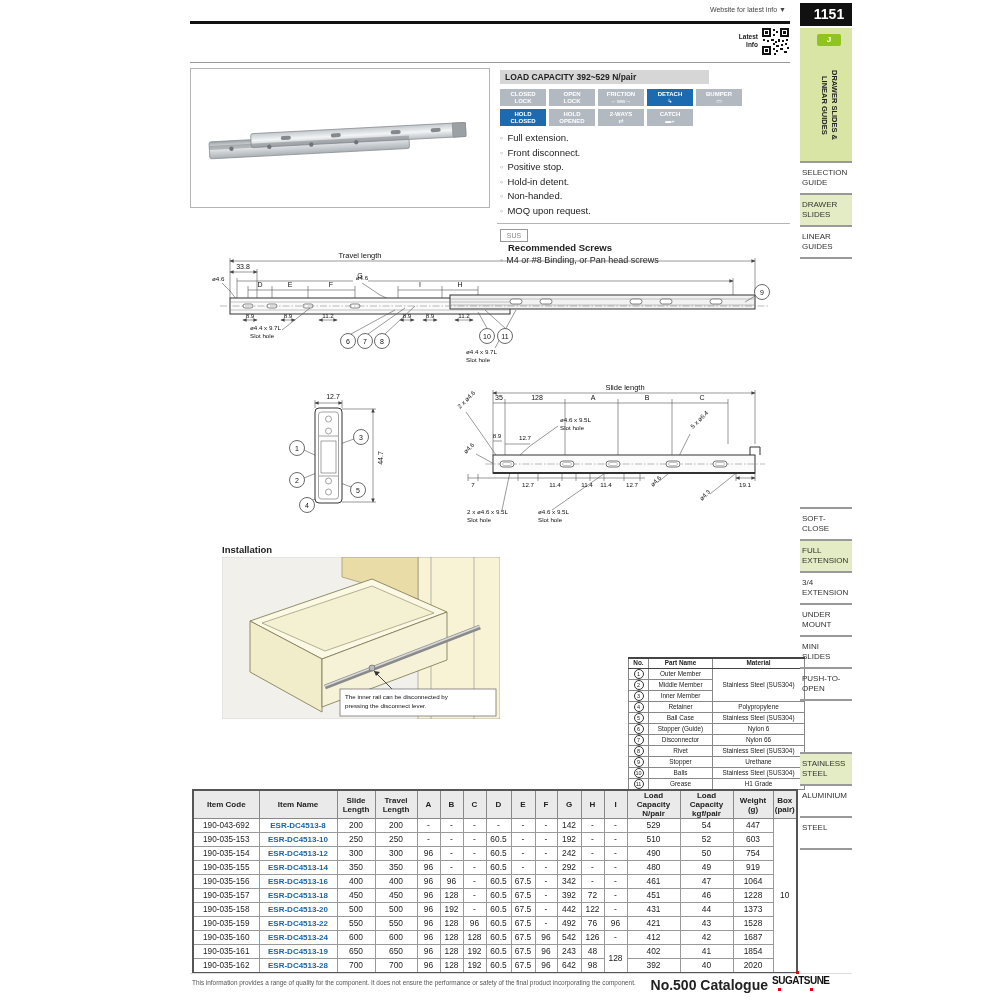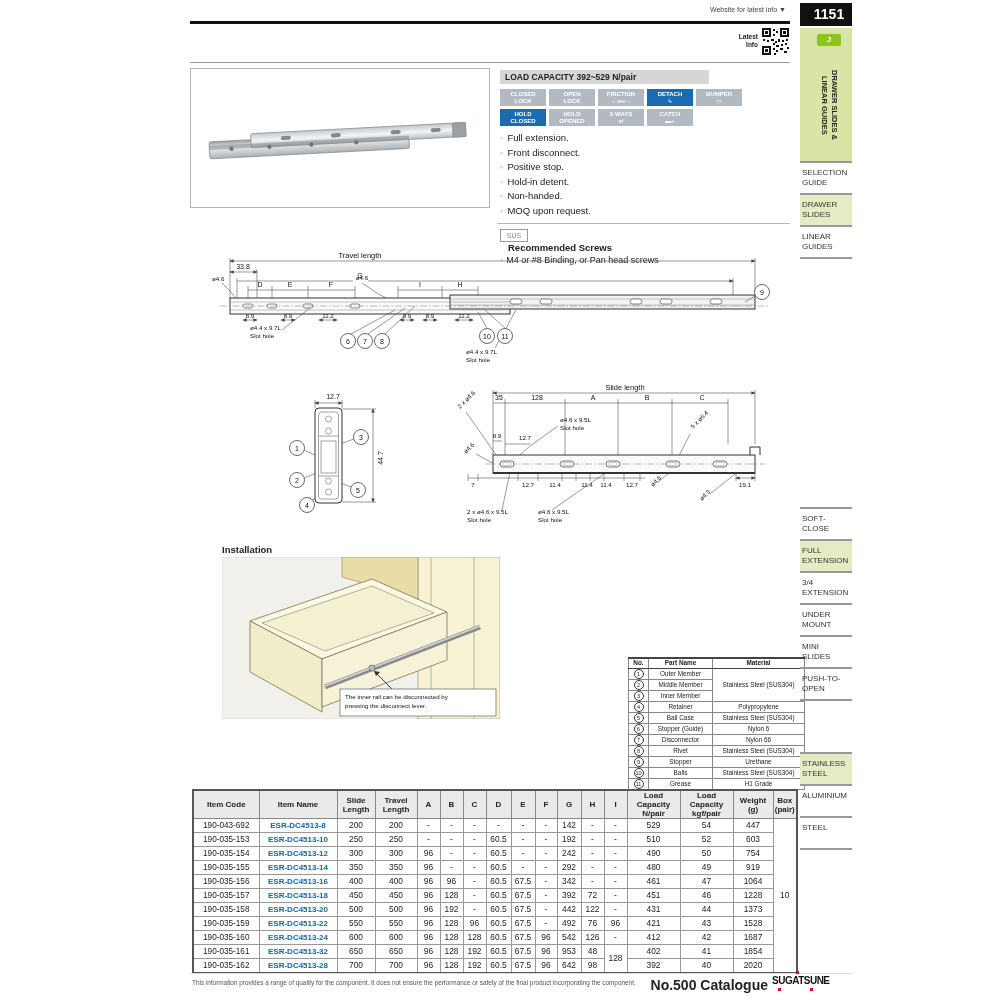--- a/index.html
+++ b/index.html
@@ -783,30 +783,30 @@
           <td>96</td>
           <td>542</td>
           <td>126</td>
           <td>-</td>
           <td>412</td>
           <td>42</td>
           <td>1687</td>
         </tr>
         <tr>
           <td class="code">190-035-161</td>
-          <td class="name">ESR-DC4513-32</td>
+          <td class="name">ESR-DC4513-19</td>
           <td>650</td>
           <td>650</td>
           <td>96</td>
           <td>128</td>
           <td>192</td>
           <td>60.5</td>
           <td>67.5</td>
           <td>96</td>
-          <td>953</td>
+          <td>243</td>
           <td>48</td>
           <td rowspan="2">128</td>
           <td>402</td>
           <td>41</td>
           <td>1854</td>
         </tr>
         <tr>
           <td class="code">190-035-162</td>
           <td class="name">ESR-DC4513-28</td>
           <td>700</td>

